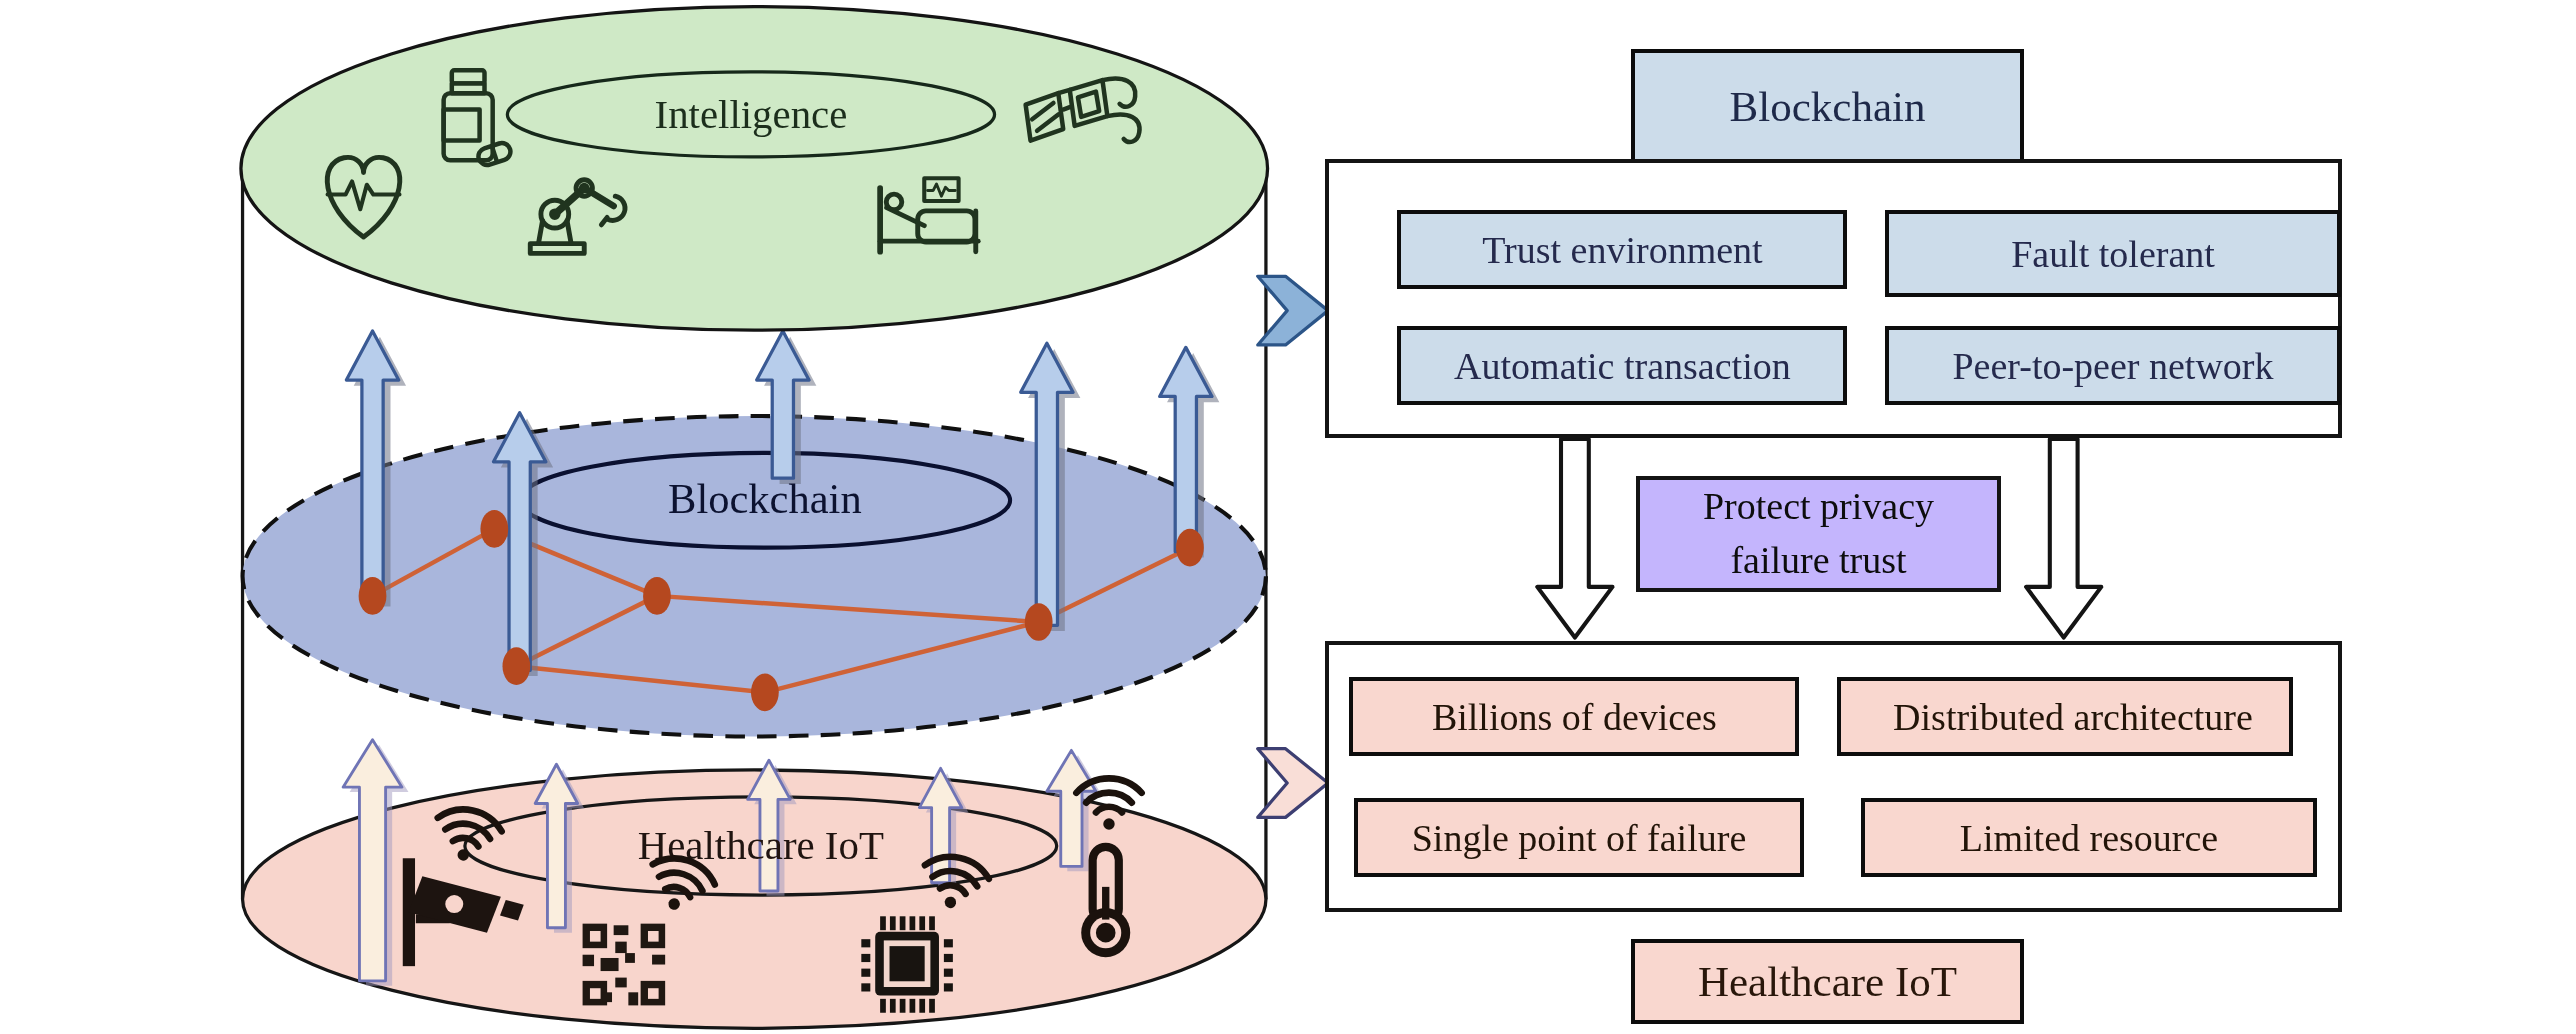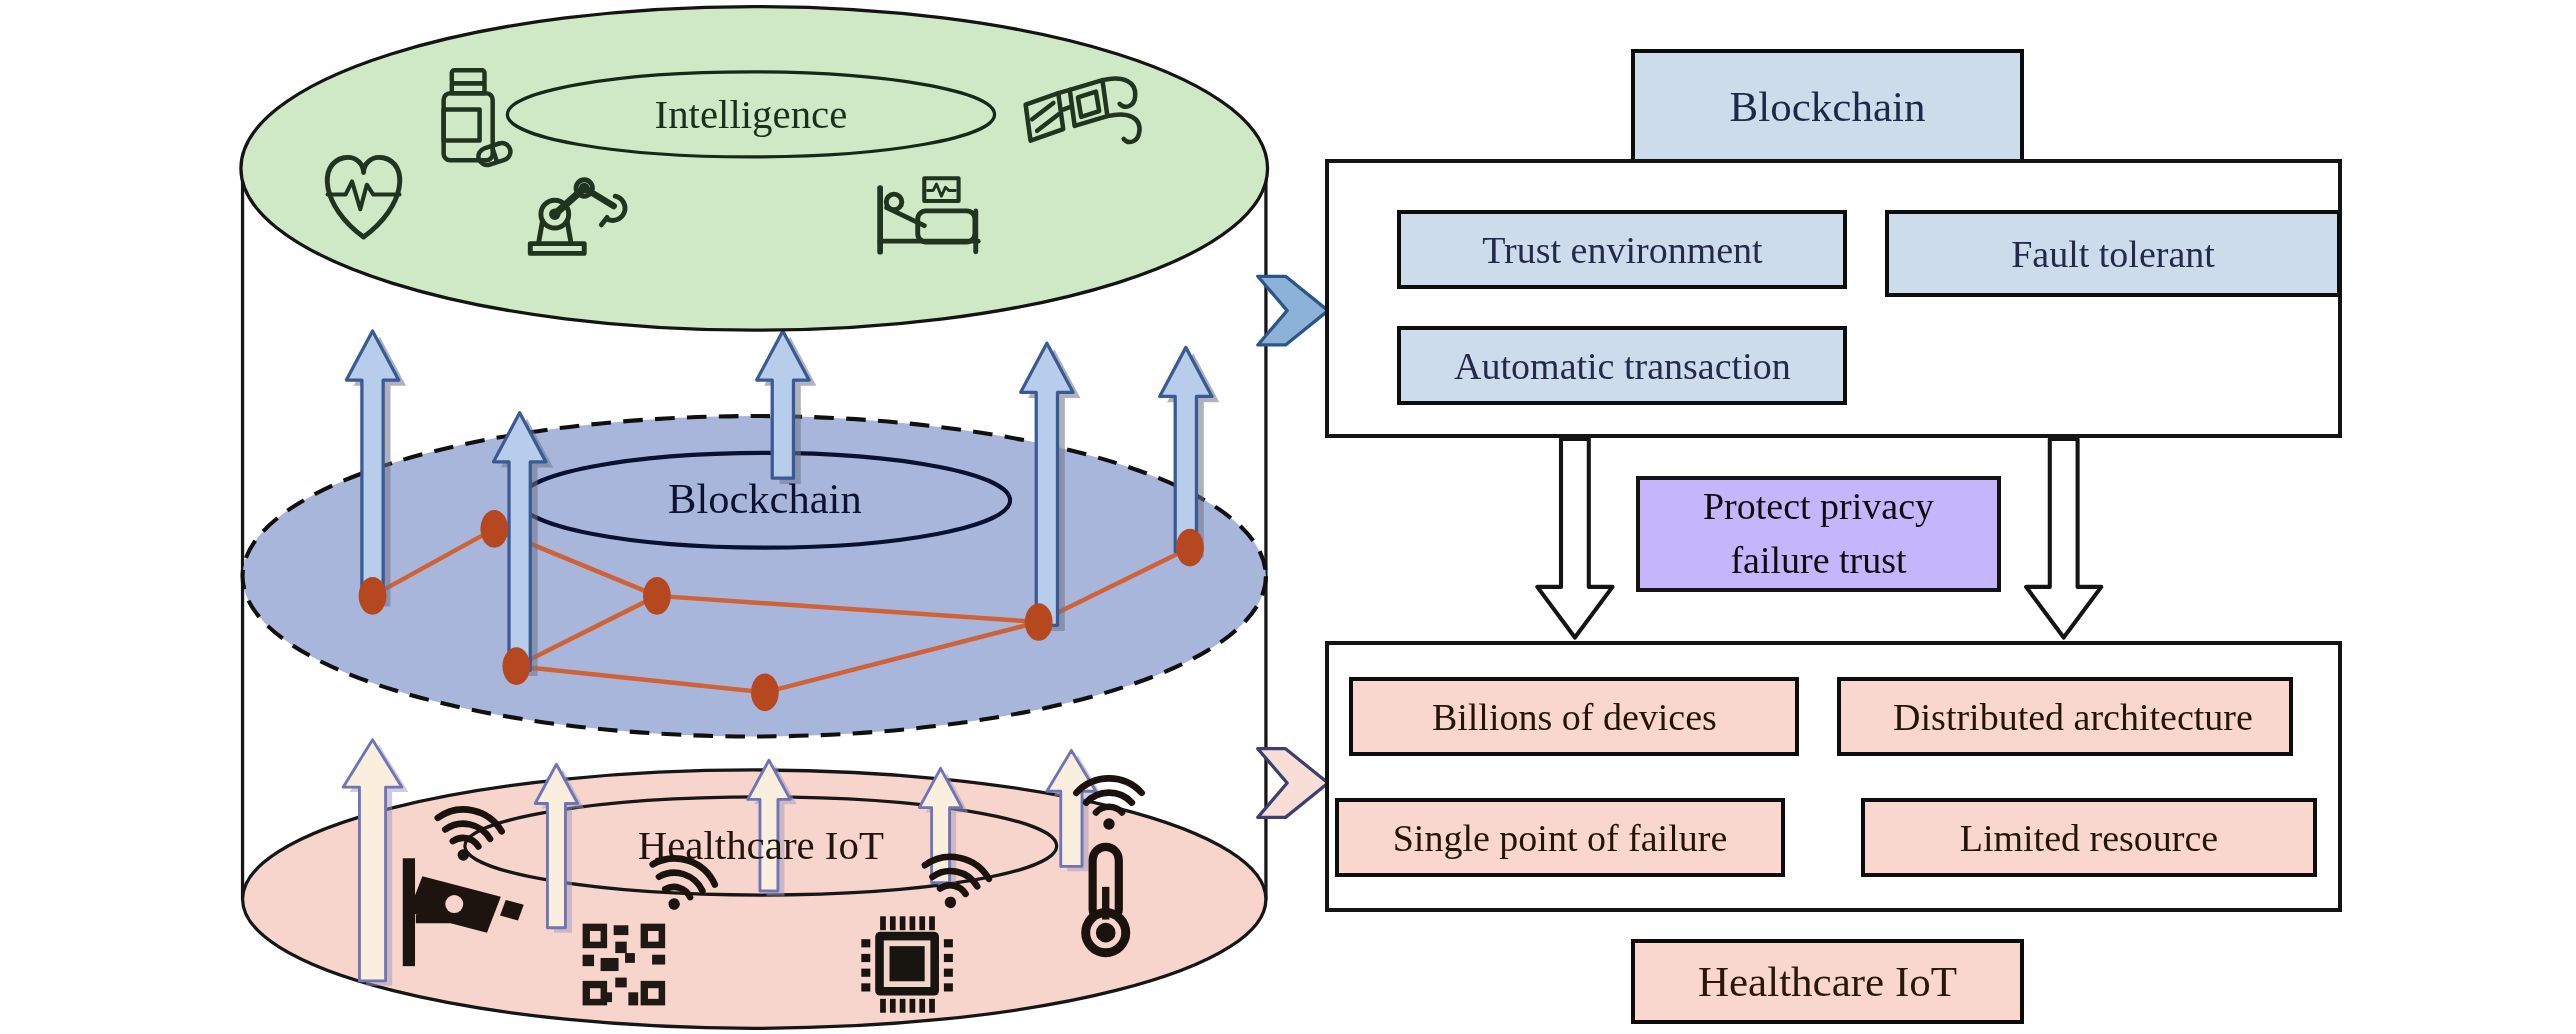--- a/index.html
+++ b/index.html
@@ -281,30 +281,31 @@
     <polygon points="2507,537 2541,537 2541,718 2570,718 2524,780 2478,718 2507,718"></polygon>
   </g>
 </svg>
 
 <div class="box title-box-blue abs" style="left:1631px; top:49px; width:393px; height:114px;">Blockchain</div>
 
 <div class="panel" style="left:1325px; top:159px; width:1017px; height:279px;">
   <div class="box blue-box" style="left:20.4px; top:47px; width:450px; height:79px;">Trust environment</div>
   <div class="box blue-box" style="left:508px; top:47px; width:456px; height:87px;">Fault tolerant</div>
   <div class="box blue-box" style="left:20.4px; top:163px; width:450px; height:79px;font-family:Liberation Serif, serif;">Automatic transaction</div>
+  <div class="box blue-box" style="left:508px; top:163px; width:456px; height:79px;">Peer-to-peer network</div>
 </div>
 
 <div class="box note-box abs" style="left:1636px; top:476px; width:365px; height:116px;">
   <span>Protect privacy</span>
   <span>failure trust</span>
 </div>
 
 <div class="panel" style="left:1325px; top:641px; width:1017px; height:271px;">
   <div class="box pink-box" style="left:20.4px; top:32px; width:450px; height:79px;">Billions of devices</div>
   <div class="box pink-box" style="left:508px; top:32px; width:456px; height:79px;padding-left:16px;">Distributed architecture</div>
-  <div class="box pink-box" style="left:6px; top:153px; width:450px; height:79px;">Single point of failure</div>
+  <div class="box pink-box" style="left:25px; top:153px; width:450px; height:79px;">Single point of failure</div>
   <div class="box pink-box" style="left:532px; top:153px; width:456px; height:79px;">Limited resource</div>
 </div>
 
 <div class="box title-box-pink abs" style="left:1631px; top:939px; width:393px; height:85px;">Healthcare IoT</div>
 
 </div>
 
 
 </body></html>

